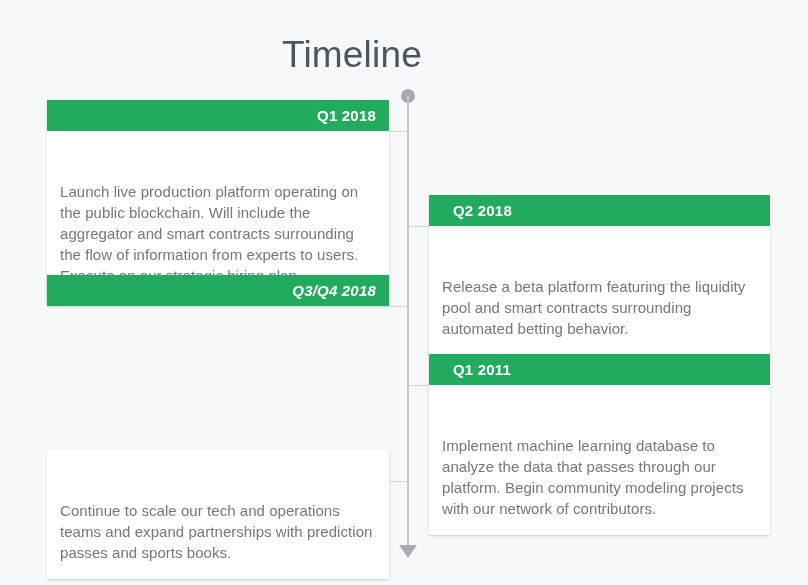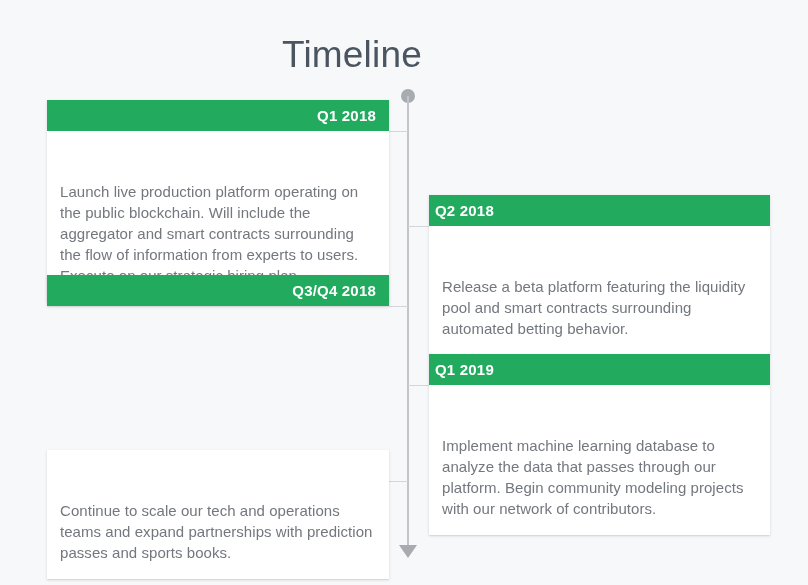--- a/index.html
+++ b/index.html
@@ -77,21 +77,21 @@
     background: #22ab5f;
     height: 31px;
     line-height: 31px;
     color: #ffffff;
     font-size: 15px;
     font-weight: bold;
     letter-spacing: 0.2px;
     box-sizing: border-box;
   }
   .card-left  > .card-header { text-align: right; padding-right: 13px; }
-  .card-right > .card-header { text-align: left;  padding-left: 6px; }
+  .card-right > .card-header { text-align: left;  padding-left: 24px; }
 
   .card-body {
     padding: 14px 16px 16px 13px;
     font-size: 15px;
     line-height: 21px;
     color: #73777e;
     letter-spacing: 0.05px;
     margin-top: 36px;
   }
 </style>
@@ -113,24 +113,24 @@
 <div class="card card-left" style="top:100px;">
   <div class="card-header">Q1 2018</div>
   <div class="card-body">Launch live production platform operating on the public blockchain. Will include the aggregator and smart contracts surrounding the flow of information from experts to users. Execute on our strategic hiring plan.</div>
 </div>
 
 <div class="card card-right" style="top:195px;">
   <div class="card-header">Q2 2018</div>
   <div class="card-body">Release a beta platform featuring the liquidity pool and smart contracts surrounding automated betting behavior.</div>
 </div>
 
-<div class="card card-left" style="top:275px;">
+<div class="card card-left" style="top:275px;font-style:italic;">
   <div class="card-header">Q3/Q4 2018</div>
 </div>
 
 <div class="card card-right" style="top:354px;">
-  <div class="card-header">Q1 2019</div>
+  <div class="card-header">Q1 2011</div>
   <div class="card-body">Implement machine learning database to analyze the data that passes through our platform. Begin community modeling projects with our network of contributors.</div>
 </div>
 
 <div class="card card-left" style="top:450px;">
   <div class="card-body">Continue to scale our tech and operations teams and expand partnerships with prediction passes and sports books.</div>
 </div>
 
 </body></html>

